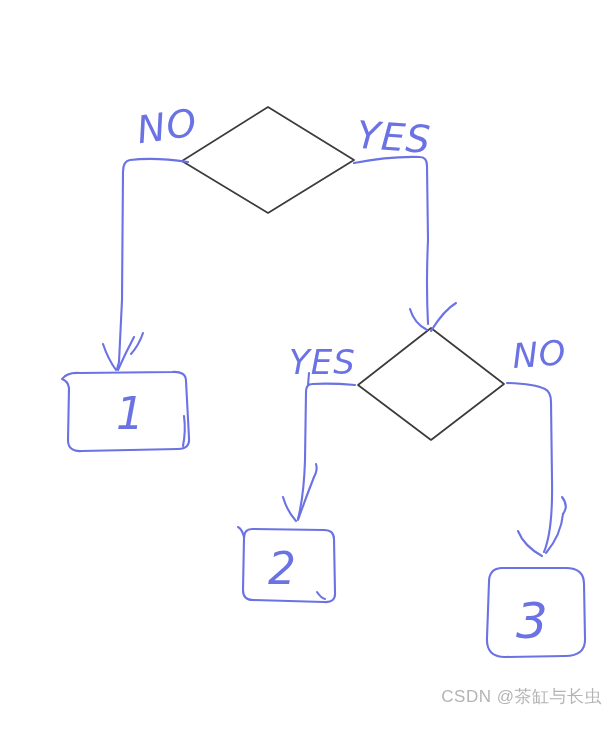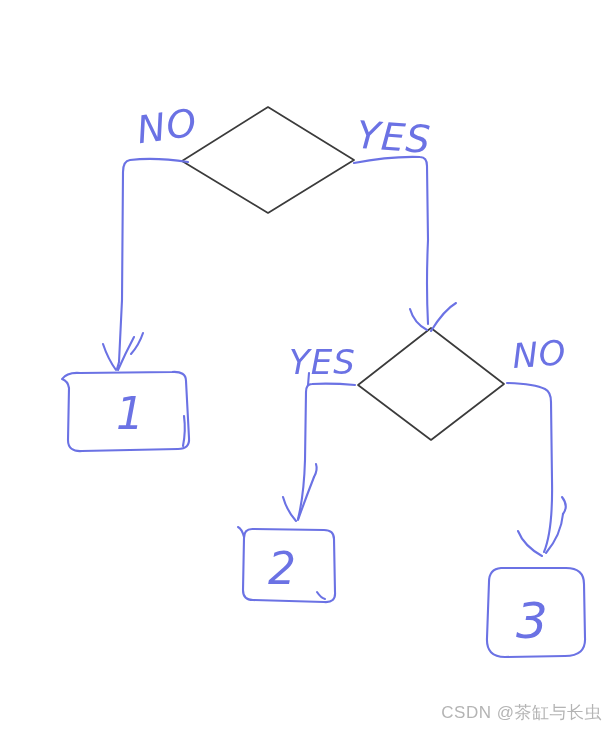--- a/index.html
+++ b/index.html
@@ -35,21 +35,21 @@
     font-family:"DejaVu Sans", sans-serif;
     font-style:italic;
     letter-spacing:1px;
   }
   .label-lg{font-size:38px;}
   .label-md{font-size:34px;}
   .box-num{font-size:44px;}
   .box-num-lg{font-size:50px;}
   .watermark{
     position:absolute;
-    top:701px;
+    top:685px;
     right:13px;
     font-size:17px;
     color:#b4b4b4;
     font-family:"Liberation Sans", sans-serif;
     letter-spacing:0.5px;
     user-select:none;
   }
 </style>
 </head>
 <body>

